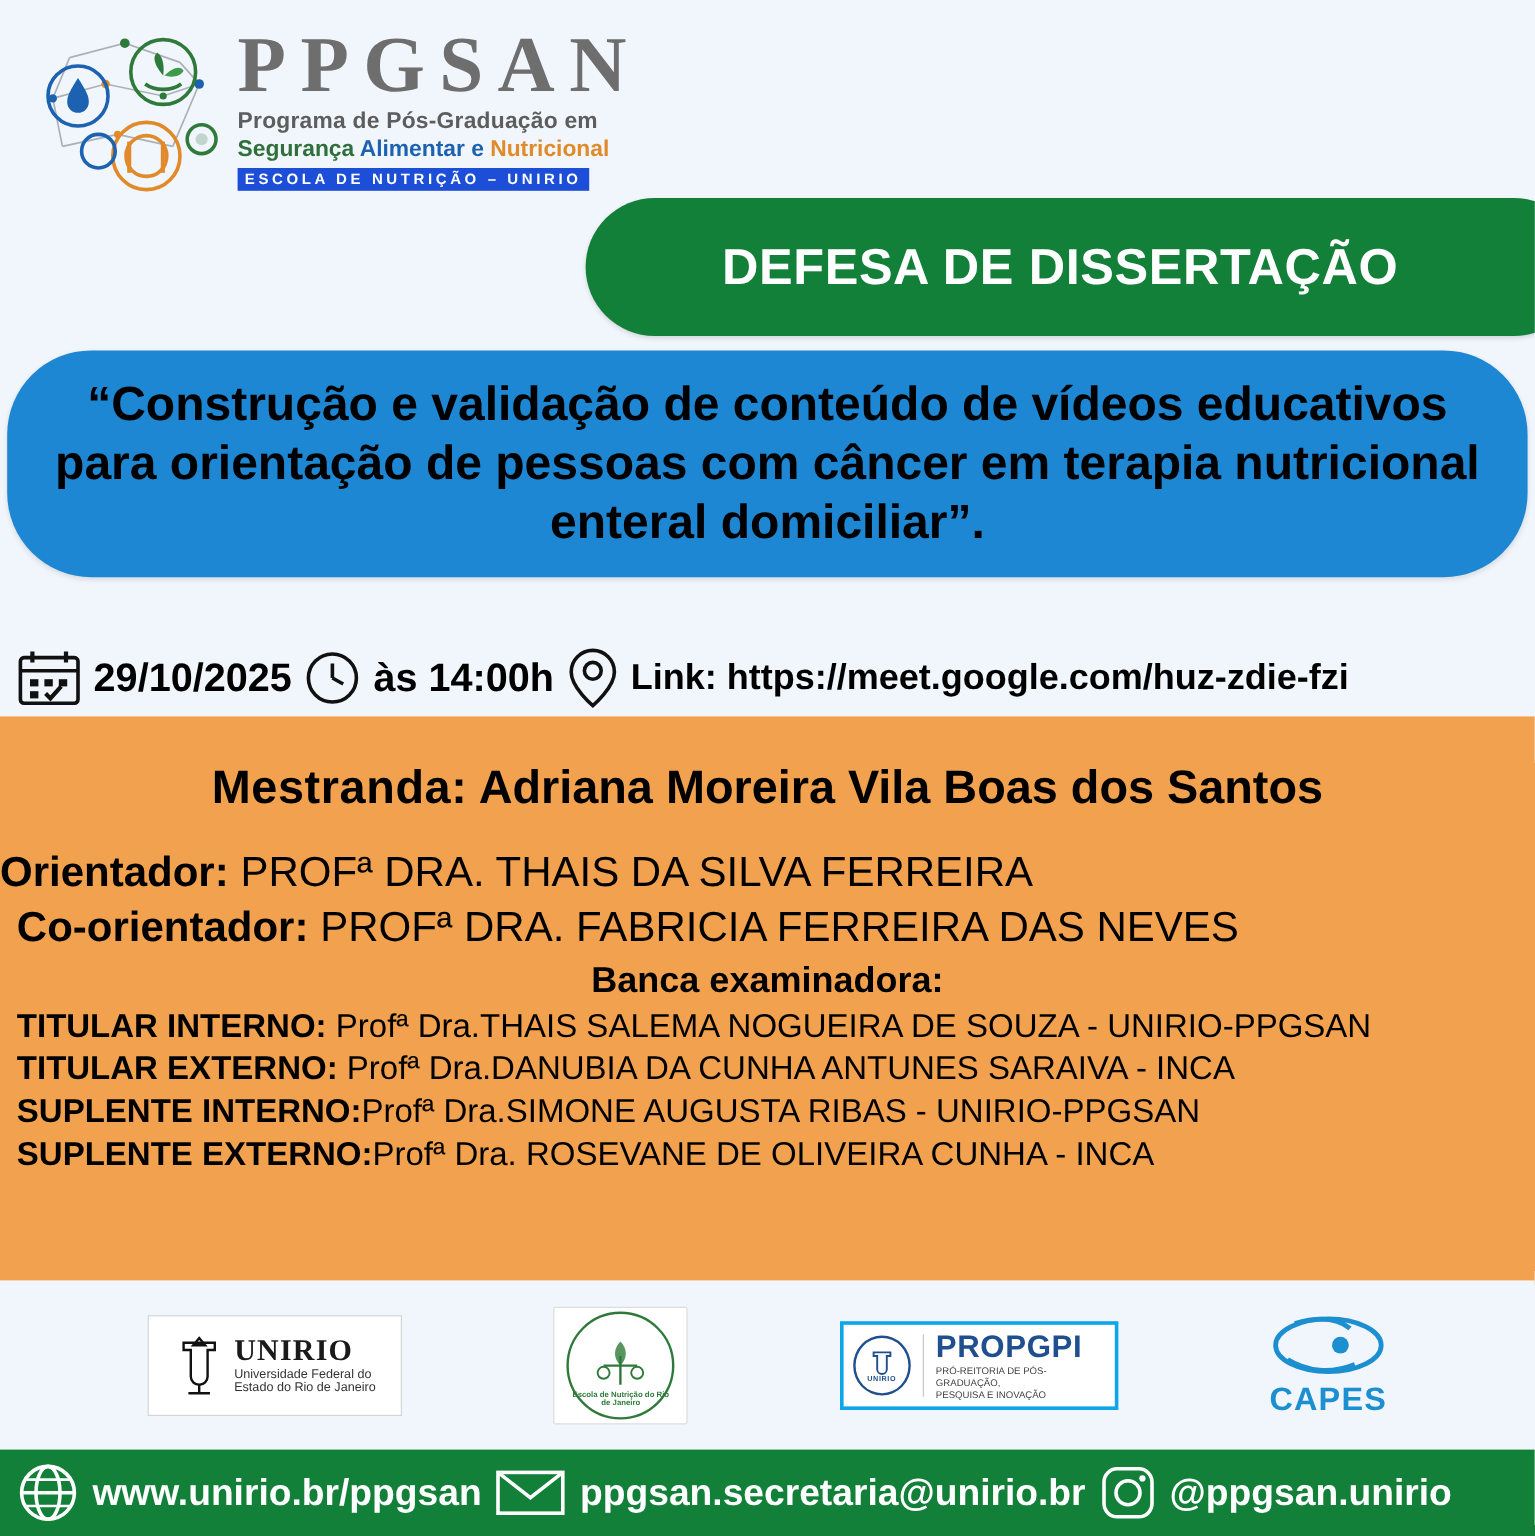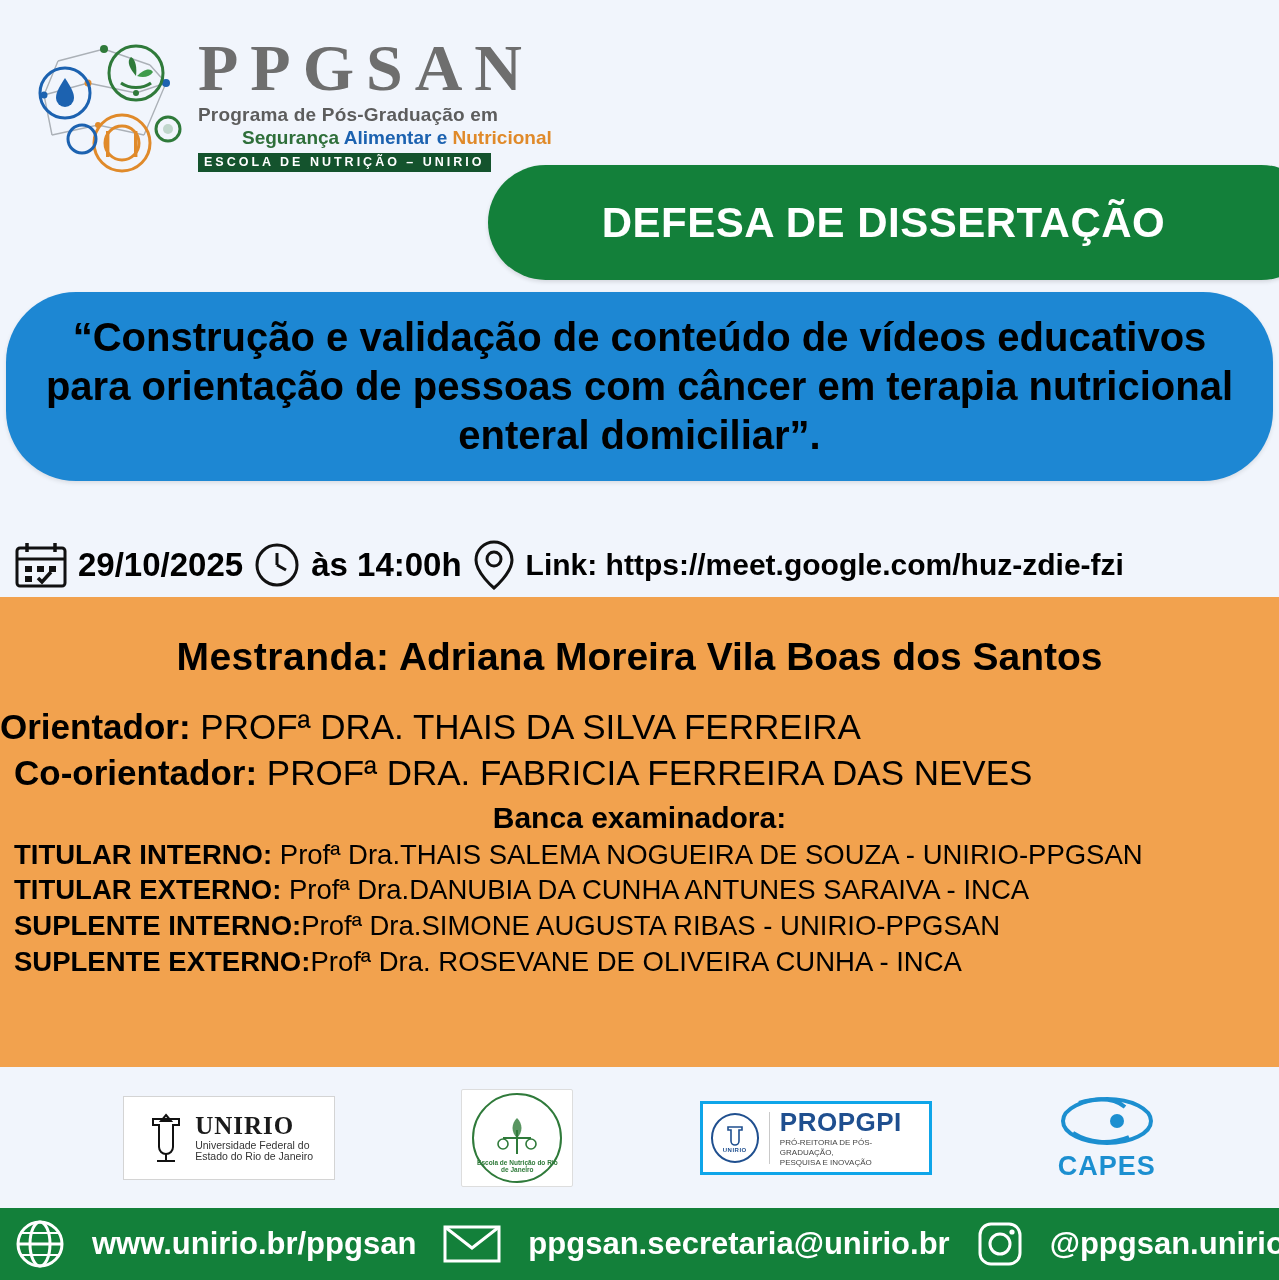--- a/index.html
+++ b/index.html
@@ -16,21 +16,21 @@
   }
   .poster {
     position: absolute;
     inset: 0;
     background: #f1f5fc;
   }
 
   
   .logo-block {
     position: absolute;
-    top: 31px;
+    top: 18px;
     left: 18px;
     display: flex;
     align-items: flex-start;
   }
   .logo-mark {
     width: 172px;
     height: 148px;
     position: relative;
     flex: none;
   }
@@ -51,28 +51,27 @@
     color: #5d5d5d;
     font-weight: bold;
     letter-spacing: .2px;
     margin-top: 4px;
   }
   .ppgsan-sub2 {
     font-size: 19px;
     font-weight: bold;
     margin-top: 1px;
     color: #2f6f3a;
-    margin-left: 44px;
   }
   .ppgsan-sub2 .b { color:#1c62b0; }
   .ppgsan-sub2 .o { color:#e08a2a; }
   .ppgsan-sub2 .g { color:#2f6f3a; }
   .ppgsan-sub3 {
     margin-top: 4px;
-    background: #14532d;
+    background: #1d4ed8;
     color: #fff;
     font-size: 12.5px;
     letter-spacing: 3px;
     padding: 2px 6px 3px 6px;
     display: inline-block;
     font-weight: bold;
     text-align: center;
   }
 
   
@@ -269,21 +268,21 @@
   .capes-word { font-size:27px; font-weight:bold; color:#1c8fd0; letter-spacing:1px; margin-top:2px;}
 
   
   .footer {
     position: absolute;
     left: 0; right: 0; bottom: 0;
     height: 72px;
     background: #13803a;
     display: flex;
     align-items: center;
-    gap: 26px;
+    gap: 11px;
     padding-left: 14px;
     box-sizing: border-box;
   }
   .footer .ftxt {
     color:#fff;
     font-size: 31px;
     font-weight: bold;
     white-space: nowrap;
   }
   svg { display:block; }

